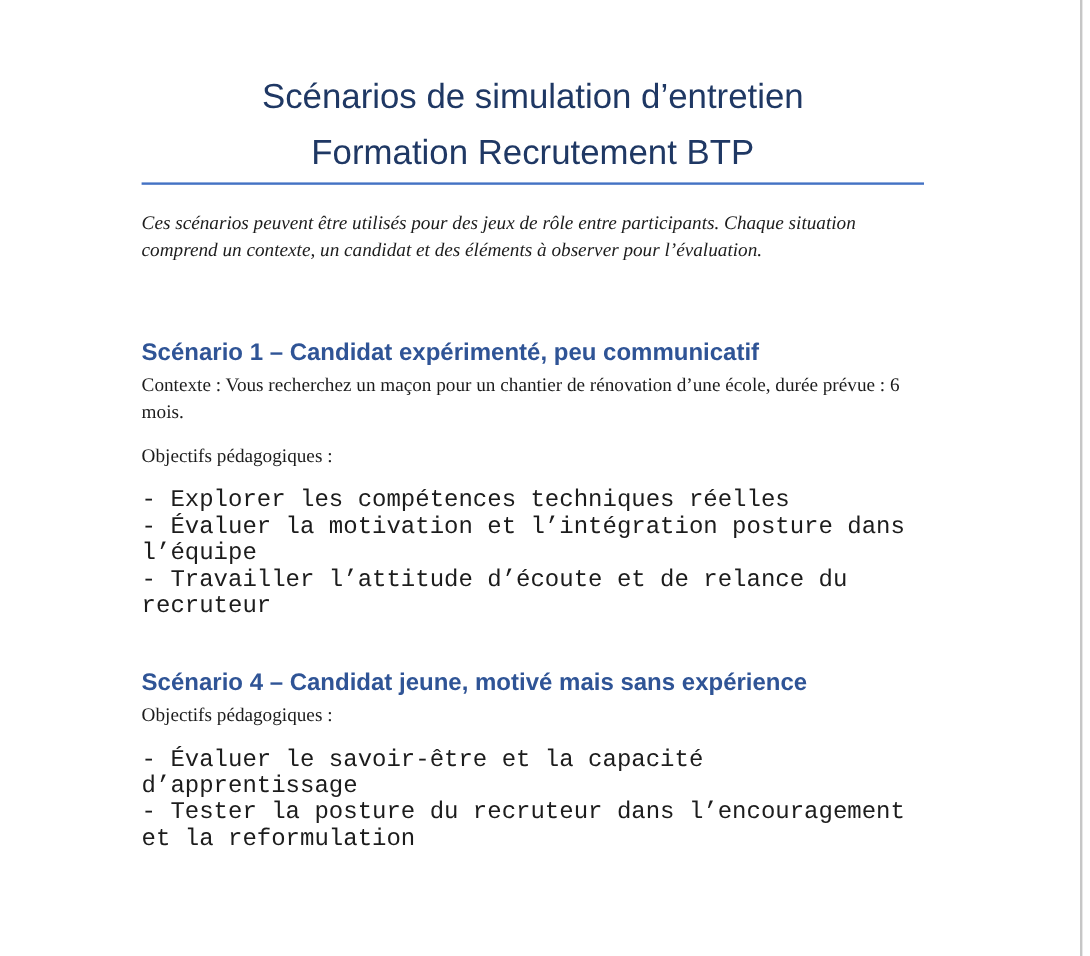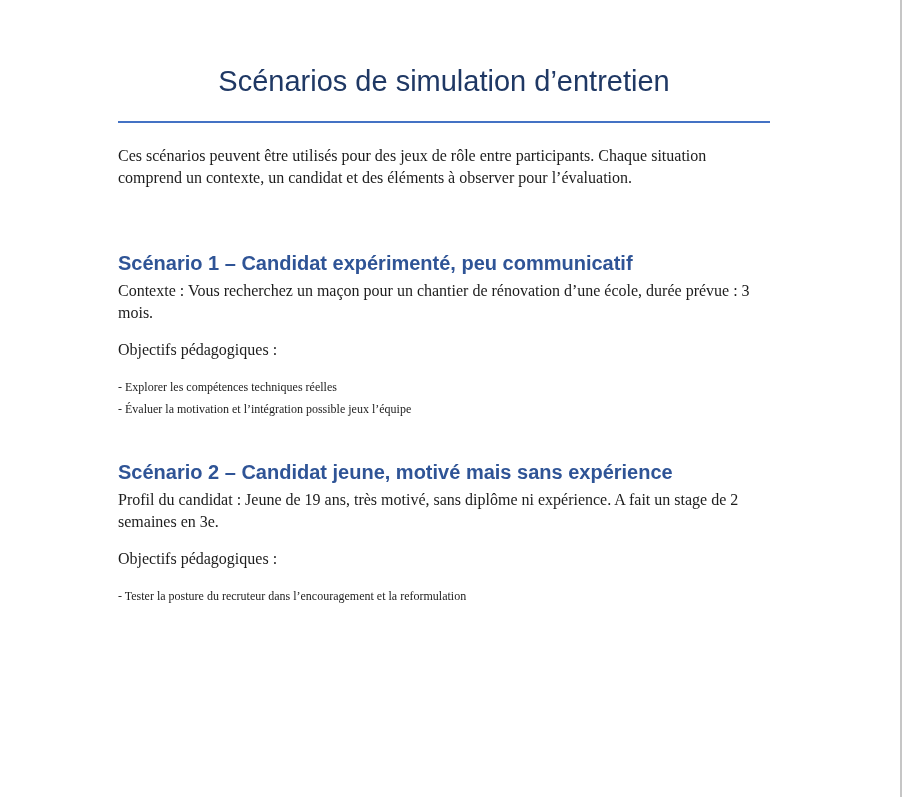--- a/index.html
+++ b/index.html
@@ -23,33 +23,34 @@
     height: 797px;
     background: #c6c6c6;
   }
   .doc-content {
     padding: 58px 0 0 118px;
     width: 652px;
   }
   .doc-title-block {
     text-align: center;
     border-bottom: 2px solid #4472C4;
-    padding-bottom: 16px;
+    padding-bottom: 0;
   }
   .doc-title-line {
     font-family: "Liberation Sans", sans-serif;
     font-weight: 400;
     font-size: 29px;
     line-height: 47px;
     color: #1F3864;
   }
   .intro {
     margin: 22px 0 0 0;
     font-size: 16px;
     line-height: 22px;
+    font-style: italic;
   }
   h2.scenario-heading {
     font-family: "Liberation Sans", sans-serif;
     font-weight: 700;
     font-size: 20px;
     line-height: 24px;
     color: #2F5496;
     margin: 40px 0 5px 0;
   }
   .scenario:first-of-type h2.scenario-heading {
@@ -57,49 +58,52 @@
   }
   .scenario p {
     margin: 0 0 15px 0;
     font-size: 16px;
     line-height: 22px;
   }
   .objective-list {
     margin: 0;
   }
   .objective-item {
-    font-size: 12px;
+    font-size: 20px;
     line-height: 22px;
+    font-family: Liberation Mono, monospace;
   }
 </style>
 </head>
 <body>
 
 <div class="viewport-edge"></div>
 
 <div class="doc-content">
 
   <div class="doc-title-block">
     <div class="doc-title-line">Scénarios de simulation d’entretien</div>
+    <div class="doc-title-line">Formation Recrutement BTP</div>
   </div>
 
   <p class="intro">Ces scénarios peuvent être utilisés pour des jeux de rôle entre participants. Chaque situation comprend un contexte, un candidat et des éléments à observer pour l’évaluation.</p>
 
   <section class="scenario">
     <h2 class="scenario-heading">Scénario 1 – Candidat expérimenté, peu communicatif</h2>
-    <p>Contexte : Vous recherchez un maçon pour un chantier de rénovation d’une école, durée prévue : 3 mois.</p>
+    <p>Contexte : Vous recherchez un maçon pour un chantier de rénovation d’une école, durée prévue : 6 mois.</p>
     <p>Objectifs pédagogiques :</p>
     <div class="objective-list">
       <div class="objective-item">- Explorer les compétences techniques réelles</div>
-      <div class="objective-item">- Évaluer la motivation et l’intégration possible jeux l’équipe</div>
+      <div class="objective-item">- Évaluer la motivation et l’intégration posture dans l’équipe</div>
+      <div class="objective-item">- Travailler l’attitude d’écoute et de relance du recruteur</div>
     </div>
   </section>
 
   <section class="scenario">
-    <h2 class="scenario-heading">Scénario 2 – Candidat jeune, motivé mais sans expérience</h2>
-    <p>Profil du candidat : Jeune de 19 ans, très motivé, sans diplôme ni expérience. A fait un stage de 2 semaines en 3e.</p>
+    <h2 class="scenario-heading">Scénario 4 – Candidat jeune, motivé mais sans expérience</h2>
     <p>Objectifs pédagogiques :</p>
     <div class="objective-list">
+      <div class="objective-item">- Évaluer le savoir-être et la capacité d’apprentissage</div>
       <div class="objective-item">- Tester la posture du recruteur dans l’encouragement et la reformulation</div>
     </div>
   </section>
 
 </div>
 
 </body></html>

